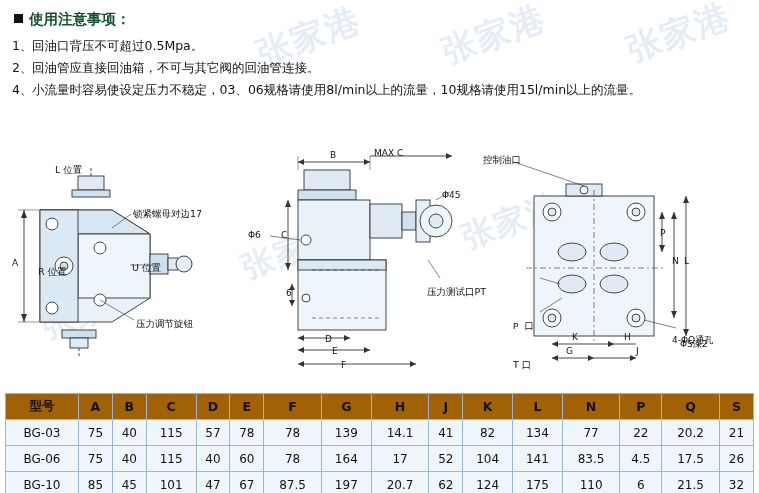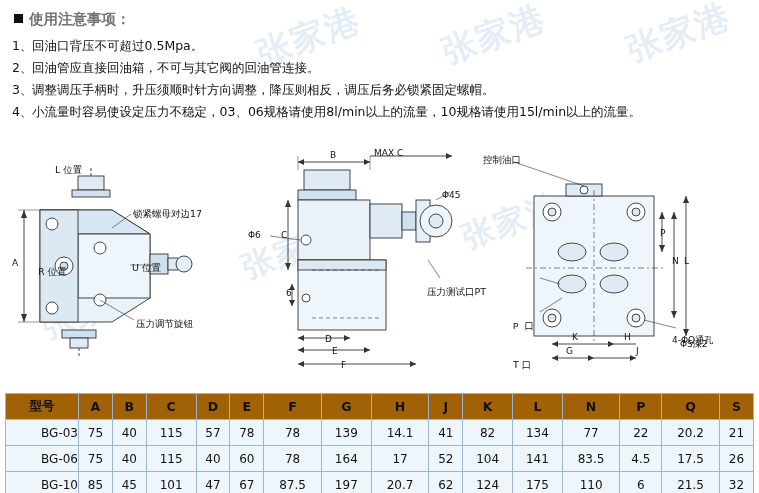--- a/index.html
+++ b/index.html
@@ -19,21 +19,21 @@
     font-weight:bold;
     font-size:30px;
     transform:rotate(-20deg);
     white-space:nowrap;
     pointer-events:none;
     letter-spacing:2px;
     z-index:0;
   }
   
   .notes{position:absolute;left:0;top:0;width:759px;padding:8px 10px 0 10px;box-sizing:border-box;z-index:2;}
-  .notes-title{font-size:14.5px;font-weight:bold;color:#737373;margin:2px 0 7px 4px;font-family:Liberation Serif, serif;}
+  .notes-title{font-size:14.5px;font-weight:bold;color:#14532d;margin:2px 0 7px 4px;font-family:Liberation Serif, serif;}
   .notes-title .sq{display:inline-block;width:9px;height:9px;background:#111;margin-right:6px;vertical-align:1px;}
   .note{font-size:12.5px;line-height:19px;margin:0 0 3px 2px;color:#111;}
   .note .num{display:inline-block;width:20px;}
   
   .draw{position:absolute;left:0;top:148px;width:759px;height:245px;z-index:1;}
   .lbl{position:absolute;font-size:9px;color:#111;white-space:nowrap;}
   .lbl.cn{font-size:9.5px;}
   
   table{
     position:absolute;left:5px;top:393px;
@@ -48,38 +48,37 @@
     text-align:center;
     height:25px;
     padding:0;
   }
   thead th{
     background:#a16207;
     font-weight:bold;
     font-size:12.5px;
   }
   tbody td{background:#eef6fc;}
-  tbody td.model{font-weight:normal;text-align:right;margin-left:12px;}
+  tbody td.model{font-weight:normal;text-align:center;margin-left:12px;}
   th.model-h{width:72px;}
 </style>
 </head>
 <body>
 
 <div class="wm" style="left:255px;top:14px;font-size:34px;">张家港</div>
 <div class="wm" style="left:440px;top:12px;font-size:34px;">张家港</div>
 <div class="wm" style="left:625px;top:10px;font-size:34px;">张家港</div>
 <div class="wm" style="left:40px;top:290px;font-size:32px;">张家港</div>
 <div class="wm" style="left:240px;top:230px;font-size:32px;">张家港</div>
 <div class="wm" style="left:460px;top:200px;font-size:32px;">张家港</div>
 
 <div class="notes">
   <div class="notes-title"><span class="sq"></span><span>使用注意事项：</span></div>
   <p class="note"><span class="num">1、</span><span>回油口背压不可超过0.5Mpa。</span></p>
   <p class="note"><span class="num">2、</span><span>回油管应直接回油箱，不可与其它阀的回油管连接。</span></p>
-  <p class="note"><span class="num">3、</span><span>调整调压手柄时，升压须顺时针方向调整，降压则相反，调压后务必锁紧固定螺帽。</span></p>
   <p class="note"><span class="num">4、</span><span>小流量时容易使设定压力不稳定，03、06规格请使用8l/min以上的流量，10规格请使用15l/min以上的流量。</span></p>
 </div>
 
 <div class="draw">
 
   <svg width="250" height="245" style="position:absolute;left:0;top:0;">
     <g stroke="#333" fill="none" stroke-width="0.9">
 
       <rect x="78" y="28" width="26" height="14" fill="#dfeaf4"></rect>
       <rect x="72" y="42" width="38" height="7" fill="#cfe0ef"></rect>

